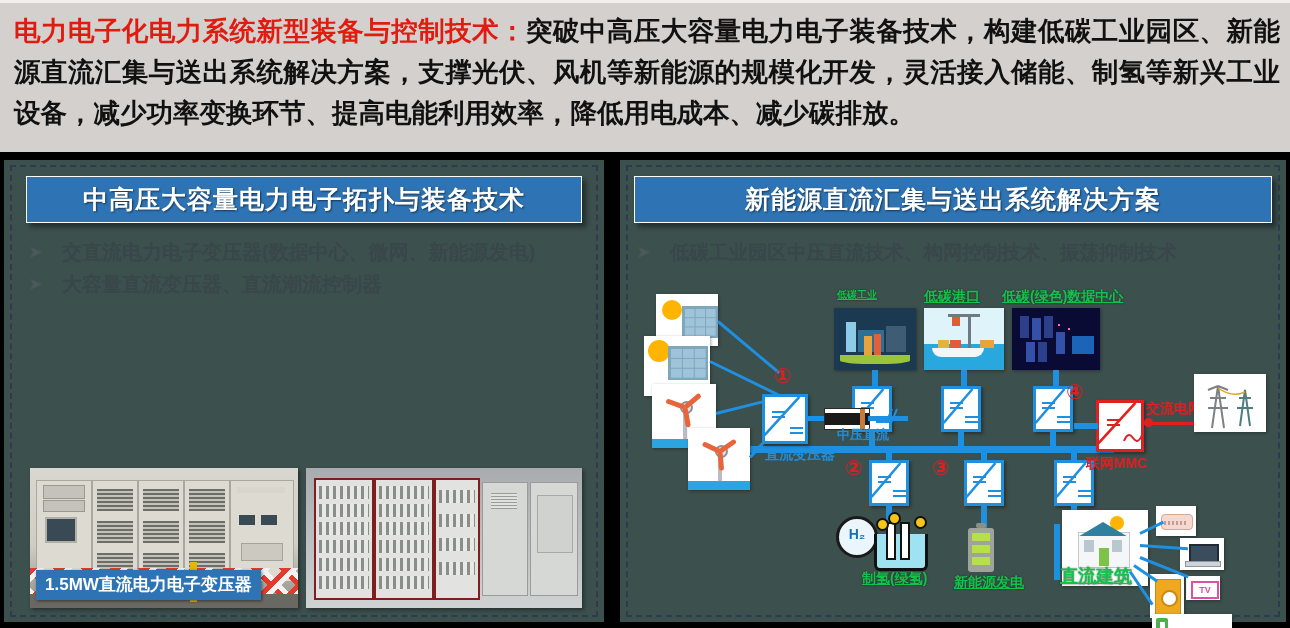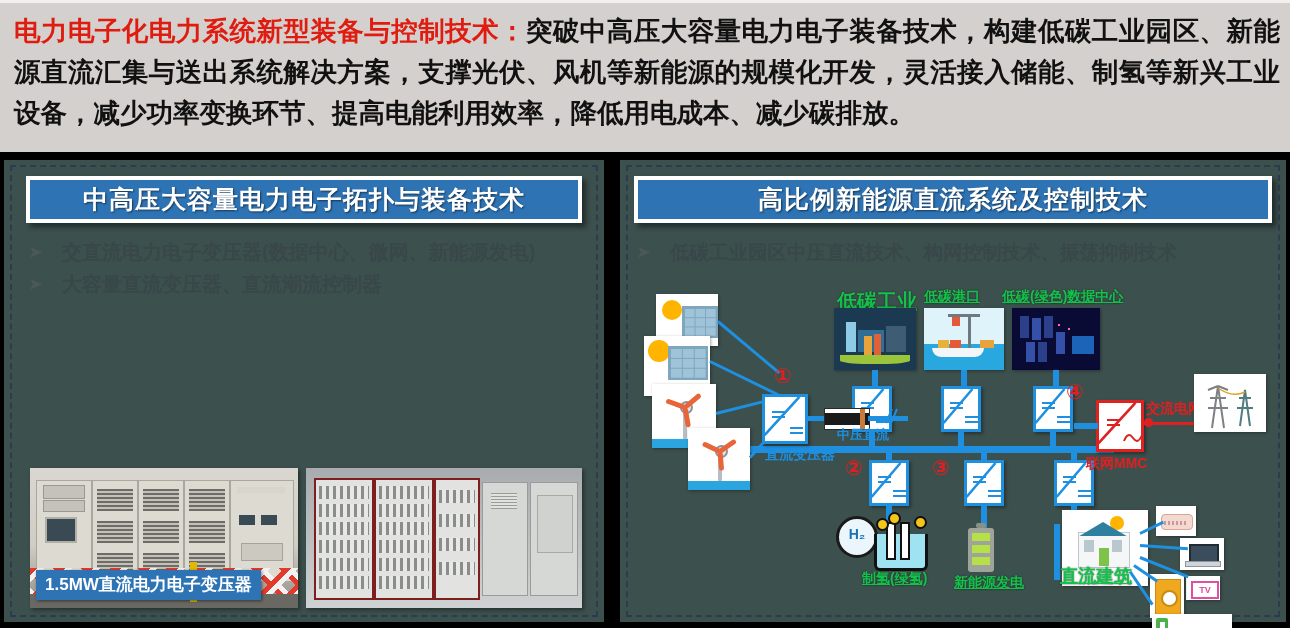--- a/index.html
+++ b/index.html
@@ -17,21 +17,21 @@
   
   .stage{position:absolute;left:0;top:152px;width:1290px;height:476px;background:#000;}
   .panel{position:absolute;top:8px;height:462px;background:#3c504d;box-sizing:border-box;}
   .panel .dash{position:absolute;left:6px;top:5px;right:6px;bottom:5px;
                border:2px dashed #2b3c4e;box-sizing:border-box;pointer-events:none;}
   .panel-left{left:4px;width:600px;}
   .panel-right{left:620px;width:666px;}
 
   
   .hdr{position:absolute;left:22px;right:22px;top:16px;height:47px;background:#2e74b5;
-       border:4px solid #ffffff;box-sizing:border-box;display:flex;align-items:center;
+       border:1px solid #ffffff;box-sizing:border-box;display:flex;align-items:center;
        justify-content:center;box-shadow:4px 4px 5px rgba(0,0,0,.45);}
   .hdr span{color:#fff;font-size:25px;font-weight:bold;letter-spacing:1px;
             text-shadow:1px 1px 2px rgba(0,0,0,.55);}
   .panel-right .hdr{left:14px;right:14px;}
 
   
   .bullets{position:absolute;left:24px;right:14px;top:76px;}
   .bline{display:flex;align-items:center;height:32px;color:#39474a;font-size:20px;font-weight:bold;
          white-space:nowrap;}
   .bline .arw{color:#4a585b;font-size:18px;width:34px;flex:none;font-weight:bold;}
@@ -198,33 +198,33 @@
           <div style="position:absolute;left:6px;top:12px;width:34px;height:56px;background:#cfd2cf;border:1px solid #a7aaa7;"></div>
         </div>
       </div>
 
     </div>
 
     <div class="panel panel-right">
       <div class="dash"></div>
 
       <div class="hdr">
-        <span>高比例新能源直流系统及控制技术</span>
+        <span>新能源直流汇集与送出系统解决方案</span>
       </div>
 
       <div class="bullets">
         <div class="bline">
           <span class="arw">➤</span>
           <span>低碳工业园区中压直流技术、构网控制技术、振荡抑制技术</span>
         </div>
       </div>
 
       <div class="diag">
 
-        <div class="dlabel lab-green" style="left:203px;top:0px;font-size:20px;">低碳工业</div>
+        <div class="dlabel lab-green" style="left:203px;top:0px;font-size:10px;">低碳工业</div>
         <div class="dlabel lab-green" style="left:290px;top:0px;font-size:14px;">低碳港口</div>
         <div class="dlabel lab-green" style="left:368px;top:0px;font-size:14px;">低碳(绿色)数据中心</div>
 
         <div class="card card-ind" style="left:200px;top:20px;width:82px;height:62px;">
           <div style="position:absolute;left:12px;top:14px;width:10px;height:30px;background:#8ecbe6;"></div>
           <div style="position:absolute;left:24px;top:22px;width:26px;height:22px;background:#2f6f95;"></div>
           <div style="position:absolute;left:30px;top:28px;width:8px;height:20px;background:#e8a33d;"></div>
           <div style="position:absolute;left:40px;top:26px;width:7px;height:22px;background:#e0603a;"></div>
           <div style="position:absolute;left:52px;top:18px;width:20px;height:26px;background:#3e5c73;"></div>
           <div style="position:absolute;left:6px;bottom:6px;right:6px;height:9px;background:#9ac43a;border-radius:0 0 40% 40%;"></div>

